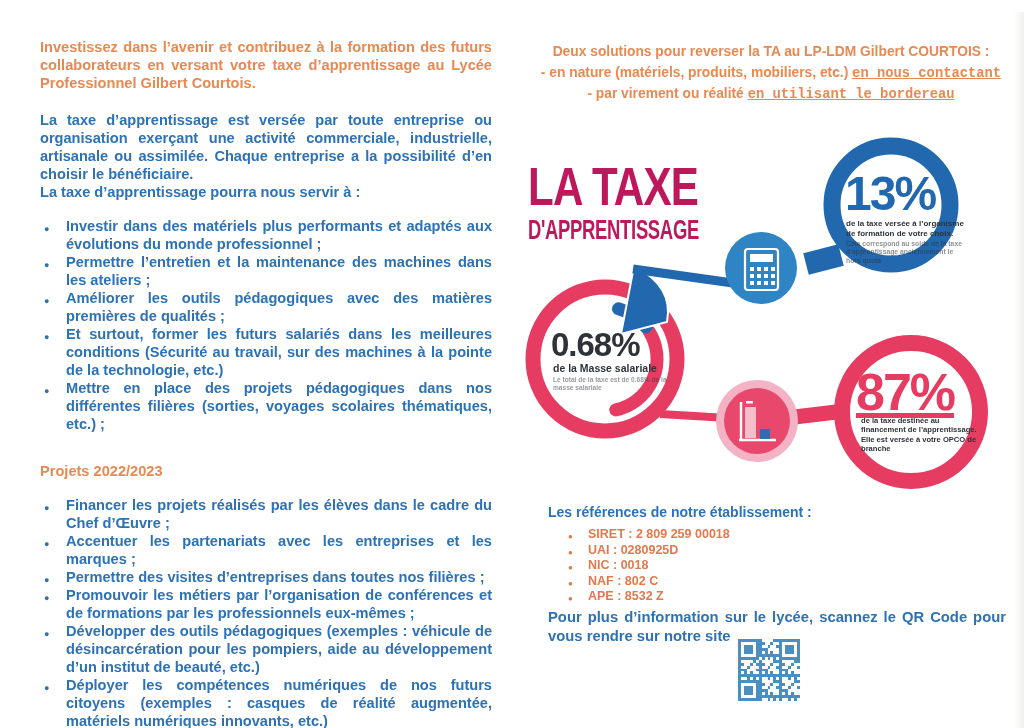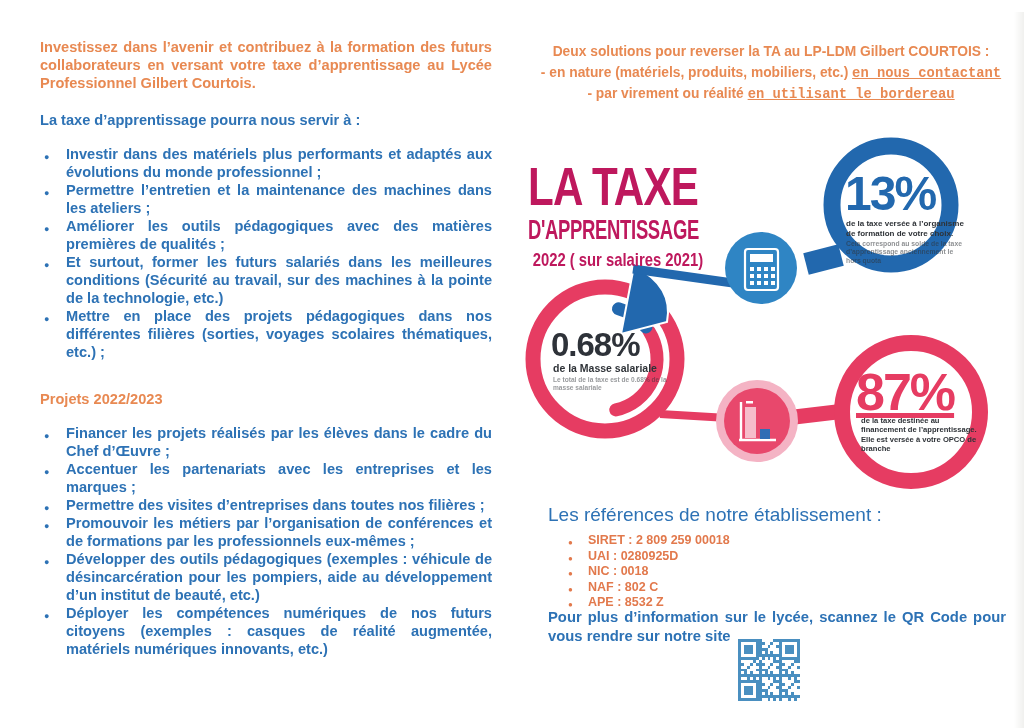--- a/index.html
+++ b/index.html
@@ -38,36 +38,37 @@
   .v068{ left:551px; top:316px; font-size:33px; color:#2e3239; letter-spacing:-1px; }
   .stat-cap { position:absolute; font-weight:700; color:#2f3338; }
   .c13 { left:846px; top:207px; width:120px; font-size:8px;  line-height:9.6px; }
   .c87 { left:861px; top:404px; width:122px; font-size:7.6px; line-height:9.4px; }
   .c068{ left:553px; top:350px; width:120px; font-size:10.5px; line-height:12px; }
   .sub-cap { font-weight:700; opacity:0.55; filter:blur(0.35px); margin-top:2px; }
   .c13 .sub-cap { font-size:6.8px; line-height:8.2px; }
   .s068 { left:553px; top:364px; width:115px; font-size:6.6px; line-height:8px; position:absolute; font-weight:700; color:#2f3338; opacity:0.5; filter:blur(0.35px); }
   
   .refs { position:absolute; left:548px; top:492px; width:450px; }
-  .refs .refs-heading { color:#2d72b5; font-weight:400; font-size:19px; }
+  .refs .refs-heading { color:#2d72b5; font-weight:700; font-size:14px; }
   .refs ul { list-style:none; margin-top:7px; }
   .refs li { position:relative; color:#e2794c; font-weight:700; font-size:12.5px; line-height:15.6px; padding-left:40px; }
   .refs li::before { content:"●"; position:absolute; left:20px; top:2px; font-size:8px; }
   .qr-text { position:absolute; left:548px; top:596px; width:458px; color:#2d72b5; font-weight:700; font-size:14.8px; line-height:18.5px; text-align:justify; }
   .qr-box { position:absolute; left:738px; top:627px; width:62px; height:62px; }
   .qr-box svg { width:100%; height:100%; fill:#4a8fc0; shape-rendering:crispEdges; }
   .ig-svg { position:absolute; left:515px; top:95px; }
 </style>
 </head>
 <body>
 
 <div class="page">
 
   <div class="col-left">
     <p class="orange p-intro">Investissez dans l’avenir et contribuez à la formation des futurs collaborateurs en versant votre taxe d’apprentissage au Lycée Professionnel Gilbert Courtois.</p>
+    <p class="blue p-body">La taxe d’apprentissage est versée par toute entreprise ou organisation exerçant une activité commerciale, industrielle, artisanale ou assimilée. Chaque entreprise a la possibilité d’en choisir le bénéficiaire.</p>
     <p class="blue p-body">La taxe d’apprentissage pourra nous servir à :</p>
     <ul class="bullets blue">
         <li><span>Investir dans des matériels plus performants et adaptés aux évolutions du monde professionnel ;</span></li>
         <li><span>Permettre l’entretien et la maintenance des machines dans les ateliers ;</span></li>
         <li><span>Améliorer les outils pédagogiques avec des matières premières de qualités ;</span></li>
         <li><span>Et surtout, former les futurs salariés dans les meilleures conditions (Sécurité au travail, sur des machines à la pointe de la technologie, etc.)</span></li>
         <li><span>Mettre en place des projets pédagogiques dans nos différentes filières (sorties, voyages scolaires thématiques, etc.) ;</span></li>
       </ul>
     <p class="orange projects-heading">Projets 2022/2023</p>
     <ul class="bullets blue">
@@ -133,21 +134,20 @@
       <line x1="739" y1="428" x2="776" y2="428" stroke="#ffffff" stroke-width="2.4"></line>
       <rect x="745" y="395" width="11" height="31" fill="#f6bdcb"></rect>
       <rect x="746" y="389" width="7" height="2.5" fill="#ffffff"></rect>
       <rect x="760" y="417" width="10" height="10" fill="#2f6db5"></rect>
     </g>
   </svg>
 
   <div class="ig-title">
     <div><span class="t1">LA TAXE</span></div>
     <div><span class="t2">D'APPRENTISSAGE</span></div>
-    <div><span class="t3">2022 ( sur salaires 2021)</span></div>
   </div>
 
   <div class="stat-val v13">13%</div>
   <div class="stat-cap c13">
     <div>de la taxe versée à l’organisme de formation de votre choix.</div>
     <div class="sub-cap">Cela correspond au solde de la taxe d’apprentissage anciennement le hors quota</div>
   </div>
 
   <div class="stat-val v068">0.68%</div>
   <div class="stat-cap c068">de la Masse salariale</div>

